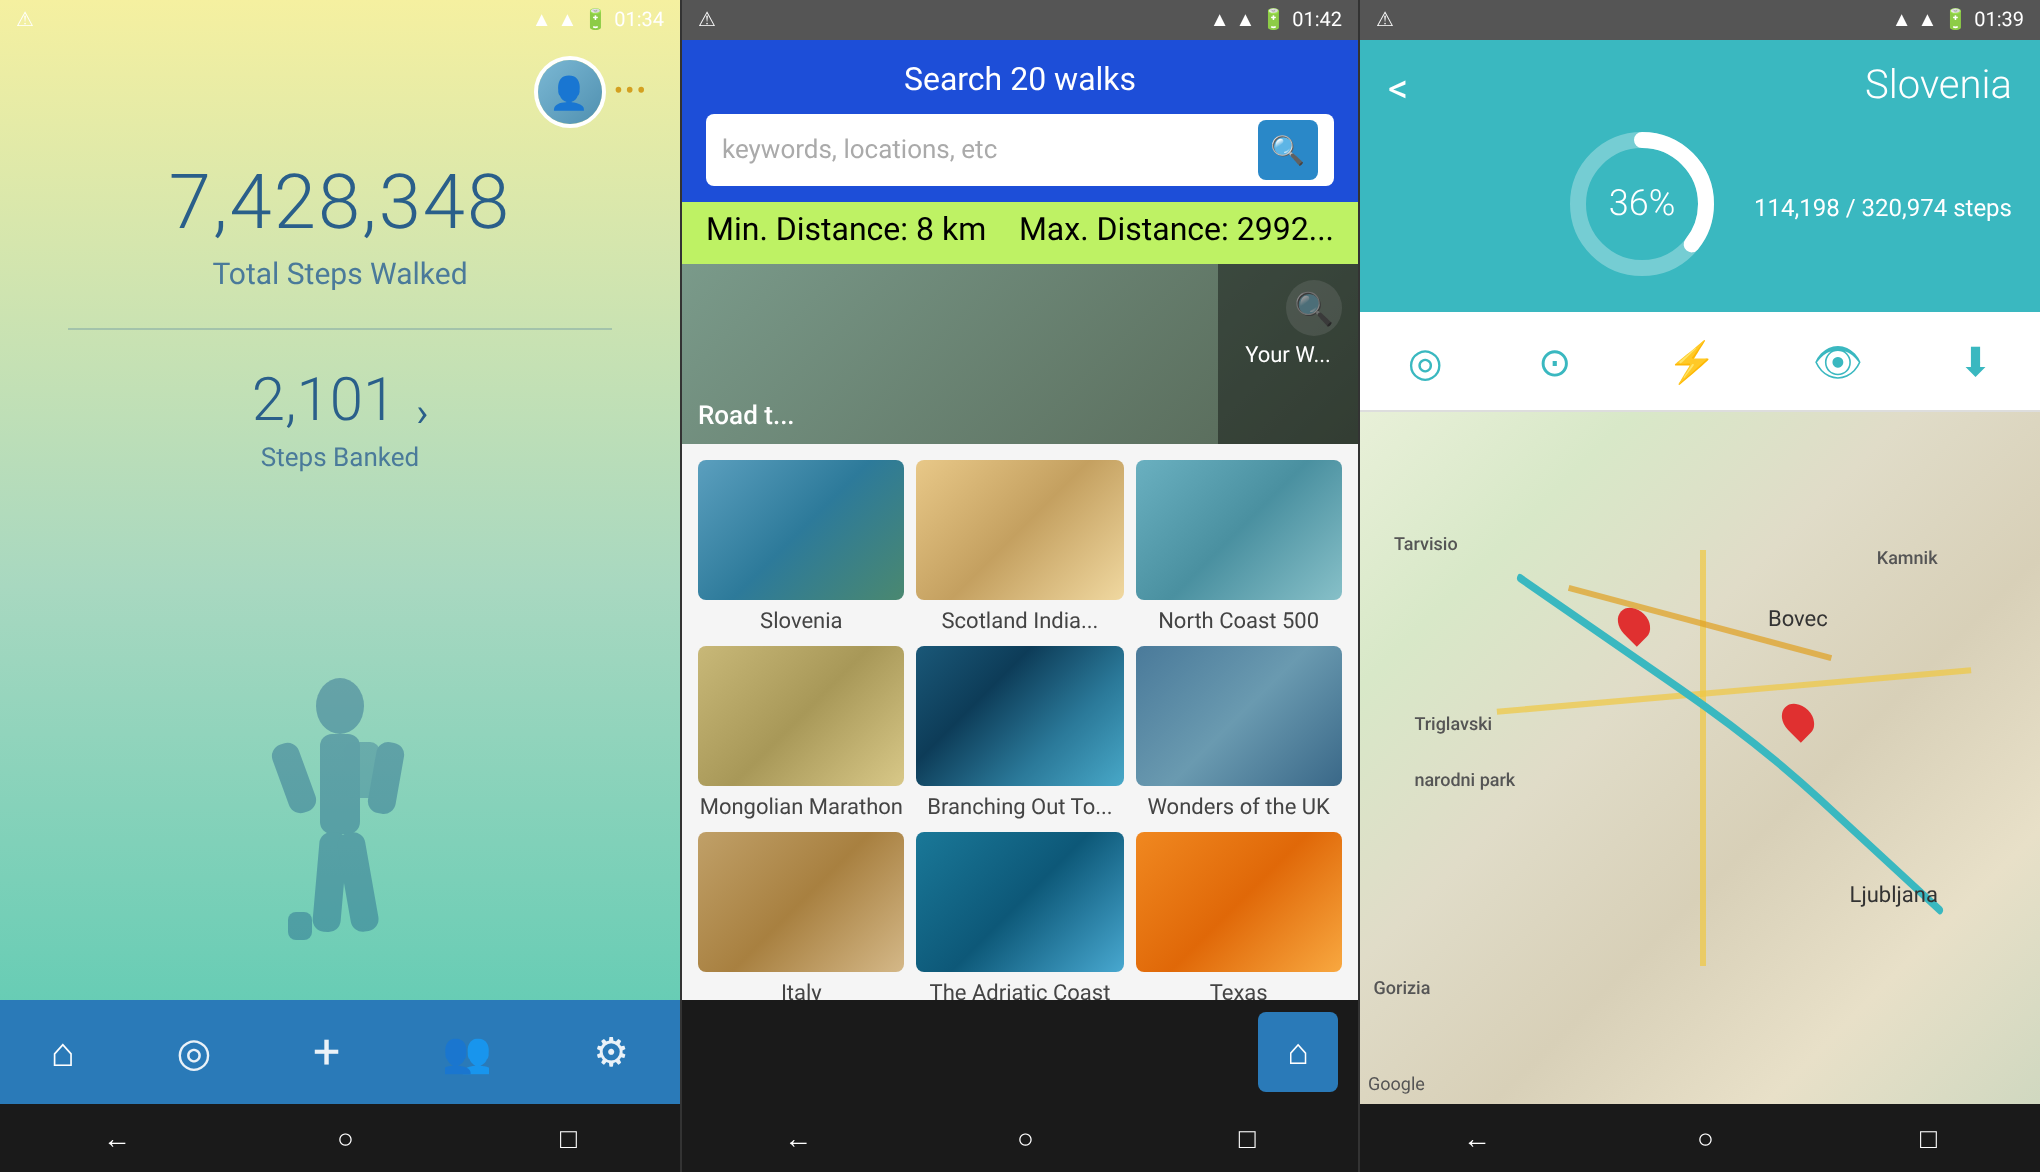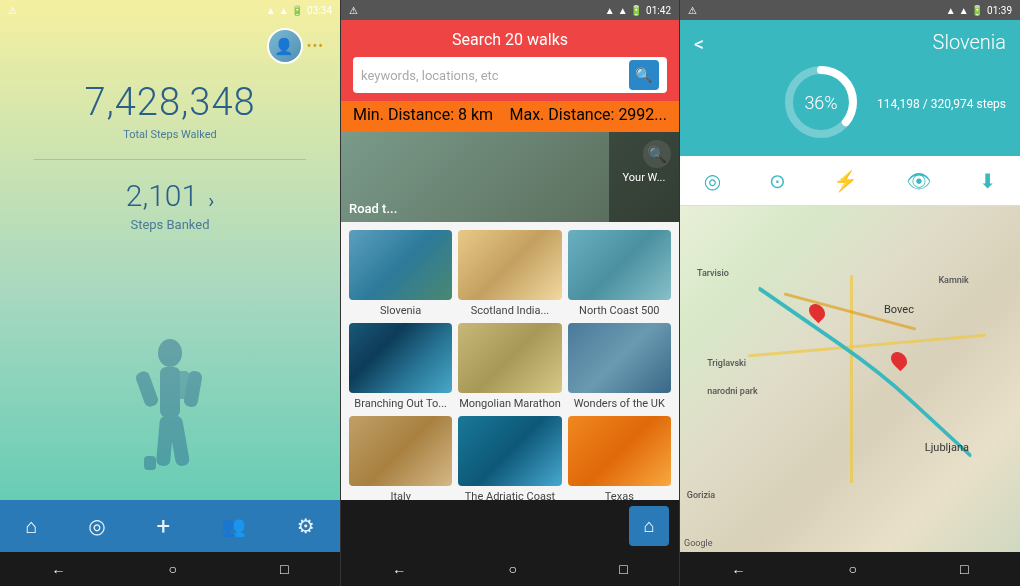--- a/index.html
+++ b/index.html
@@ -75,21 +75,21 @@
     }
     .dots-icon { color: #d4a020; font-size: 14px; letter-spacing: 1px; }
     .steps-total {
       font-size: 38px;
       font-weight: 300;
       color: #2a5f8a;
       margin-top: 10px;
       letter-spacing: 1px;
     }
     .steps-label {
-      font-size: 11px;
+      font-size: 15px;
       color: #4a7a9a;
       margin-top: 4px;
     }
     .divider-line {
       width: 80%;
       height: 1px;
       background: rgba(74,122,154,0.3);
       margin: 18px 0;
     }
     .banked-row {
@@ -136,21 +136,21 @@
       height: 586px;
       background: #f5f5f5;
       display: flex;
       flex-direction: column;
       border-left: 1px solid #333;
       border-right: 1px solid #333;
       overflow: hidden;
     }
     .screen2 .status-bar { background: #555; }
     .search-header {
-      background: #ef4444;
+      background: #1d4ed8;
       padding: 10px 12px 8px;
     }
     .search-title {
       color: white;
       text-align: center;
       font-size: 16px;
       font-weight: 400;
       margin-bottom: 8px;
     }
     .search-bar {
@@ -171,21 +171,21 @@
       height: 30px;
       background: #2a88c8;
       border-radius: 4px;
       display: flex;
       align-items: center;
       justify-content: center;
       color: white;
       font-size: 14px;
     }
     .distance-bar {
-      background: #f97316;
+      background: #bef264;
       padding: 4px 12px 8px;
       display: flex;
       justify-content: space-between;
     }
     .featured-strip {
       height: 90px;
       background: #555;
       position: relative;
       overflow: hidden;
     }
@@ -402,21 +402,21 @@
 
 <div class="screen1">
   <div class="status-bar">
     <div class="left">
       <span>⚠</span>
     </div>
     <div class="right">
       <span>▲</span>
       <span>▲</span>
       <span>🔋</span>
-      <span>03:34</span>
+      <span>01:34</span>
     </div>
   </div>
 
   <div class="avatar-area">
     <div class="avatar">
       <div class="avatar-inner">👤</div>
     </div>
     <span class="dots-icon">•••</span>
   </div>
 
@@ -509,26 +509,26 @@
         <span class="walk-name">Scotland India...</span>
       </div>
       <div class="walk-card">
         <div class="walk-thumb thumb-northcoast"></div>
         <span class="walk-name">North Coast 500</span>
       </div>
     </div>
 
     <div class="walks-row">
       <div class="walk-card">
+        <div class="walk-thumb thumb-mongolian"></div>
+        <span class="walk-name">Mongolian Marathon</span>
+      </div>
+      <div class="walk-card">
         <div class="walk-thumb thumb-branching"></div>
         <span class="walk-name">Branching Out To...</span>
-      </div>
-      <div class="walk-card">
-        <div class="walk-thumb thumb-mongolian"></div>
-        <span class="walk-name">Mongolian Marathon</span>
       </div>
       <div class="walk-card">
         <div class="walk-thumb thumb-wonders"></div>
         <span class="walk-name">Wonders of the UK</span>
       </div>
     </div>
 
     <div class="walks-row">
       <div class="walk-card">
         <div class="walk-thumb thumb-italy"></div>

